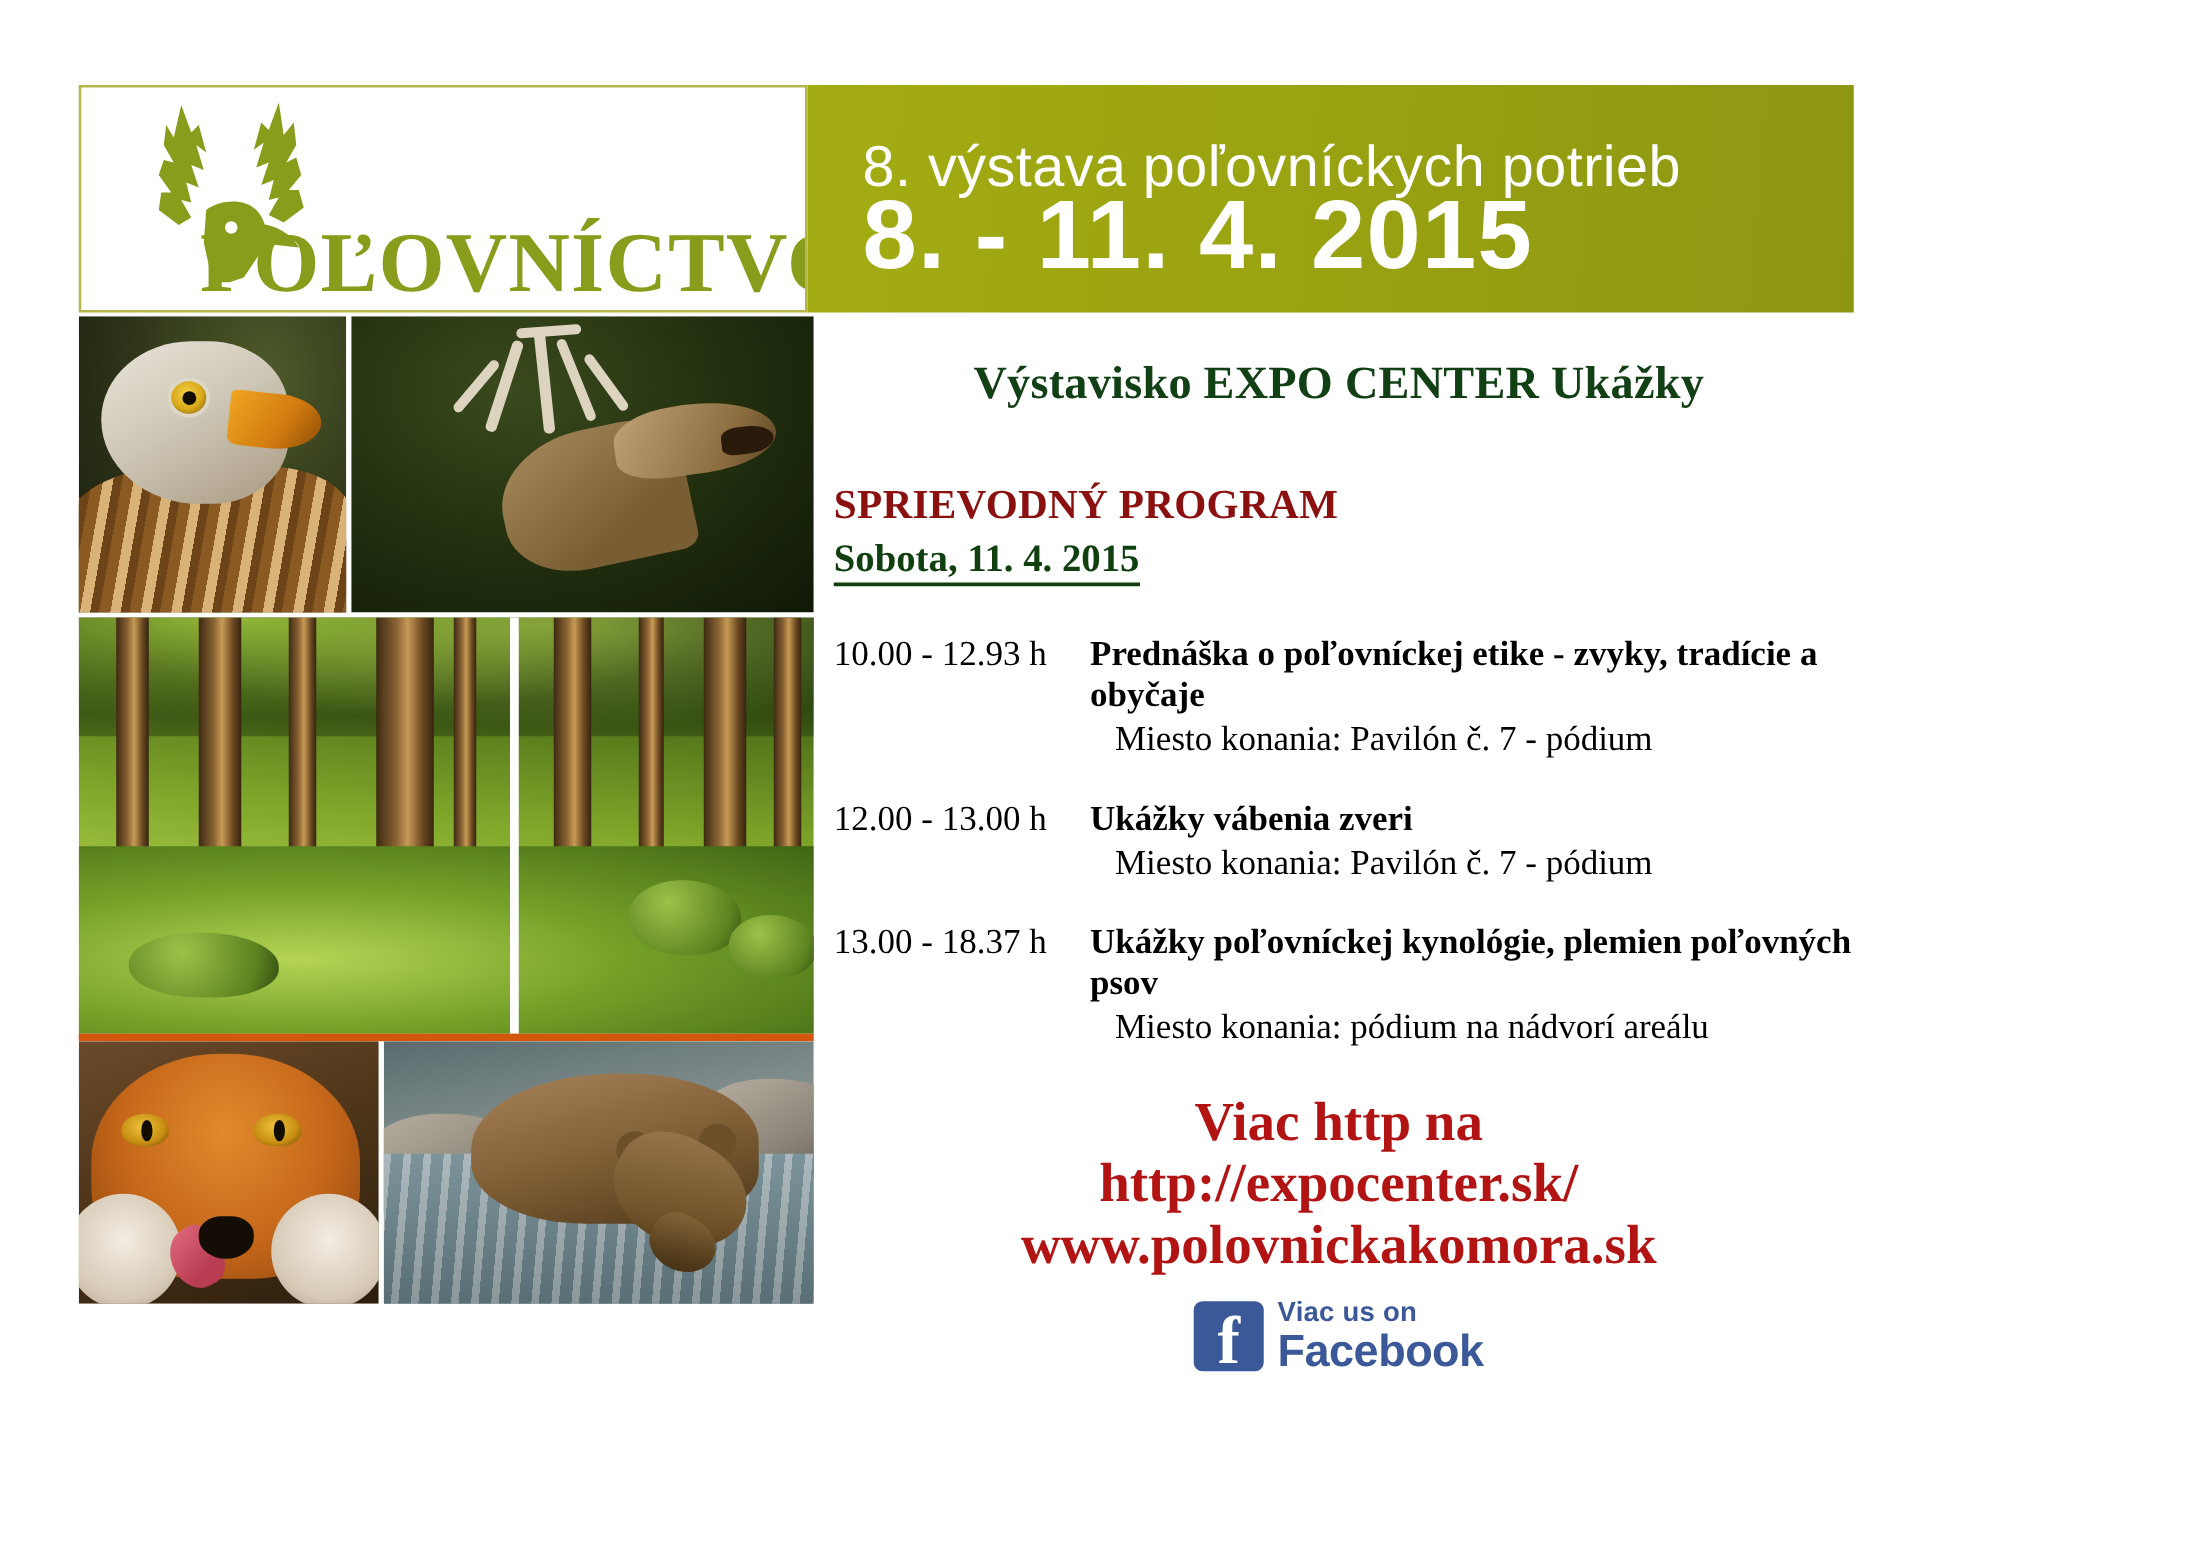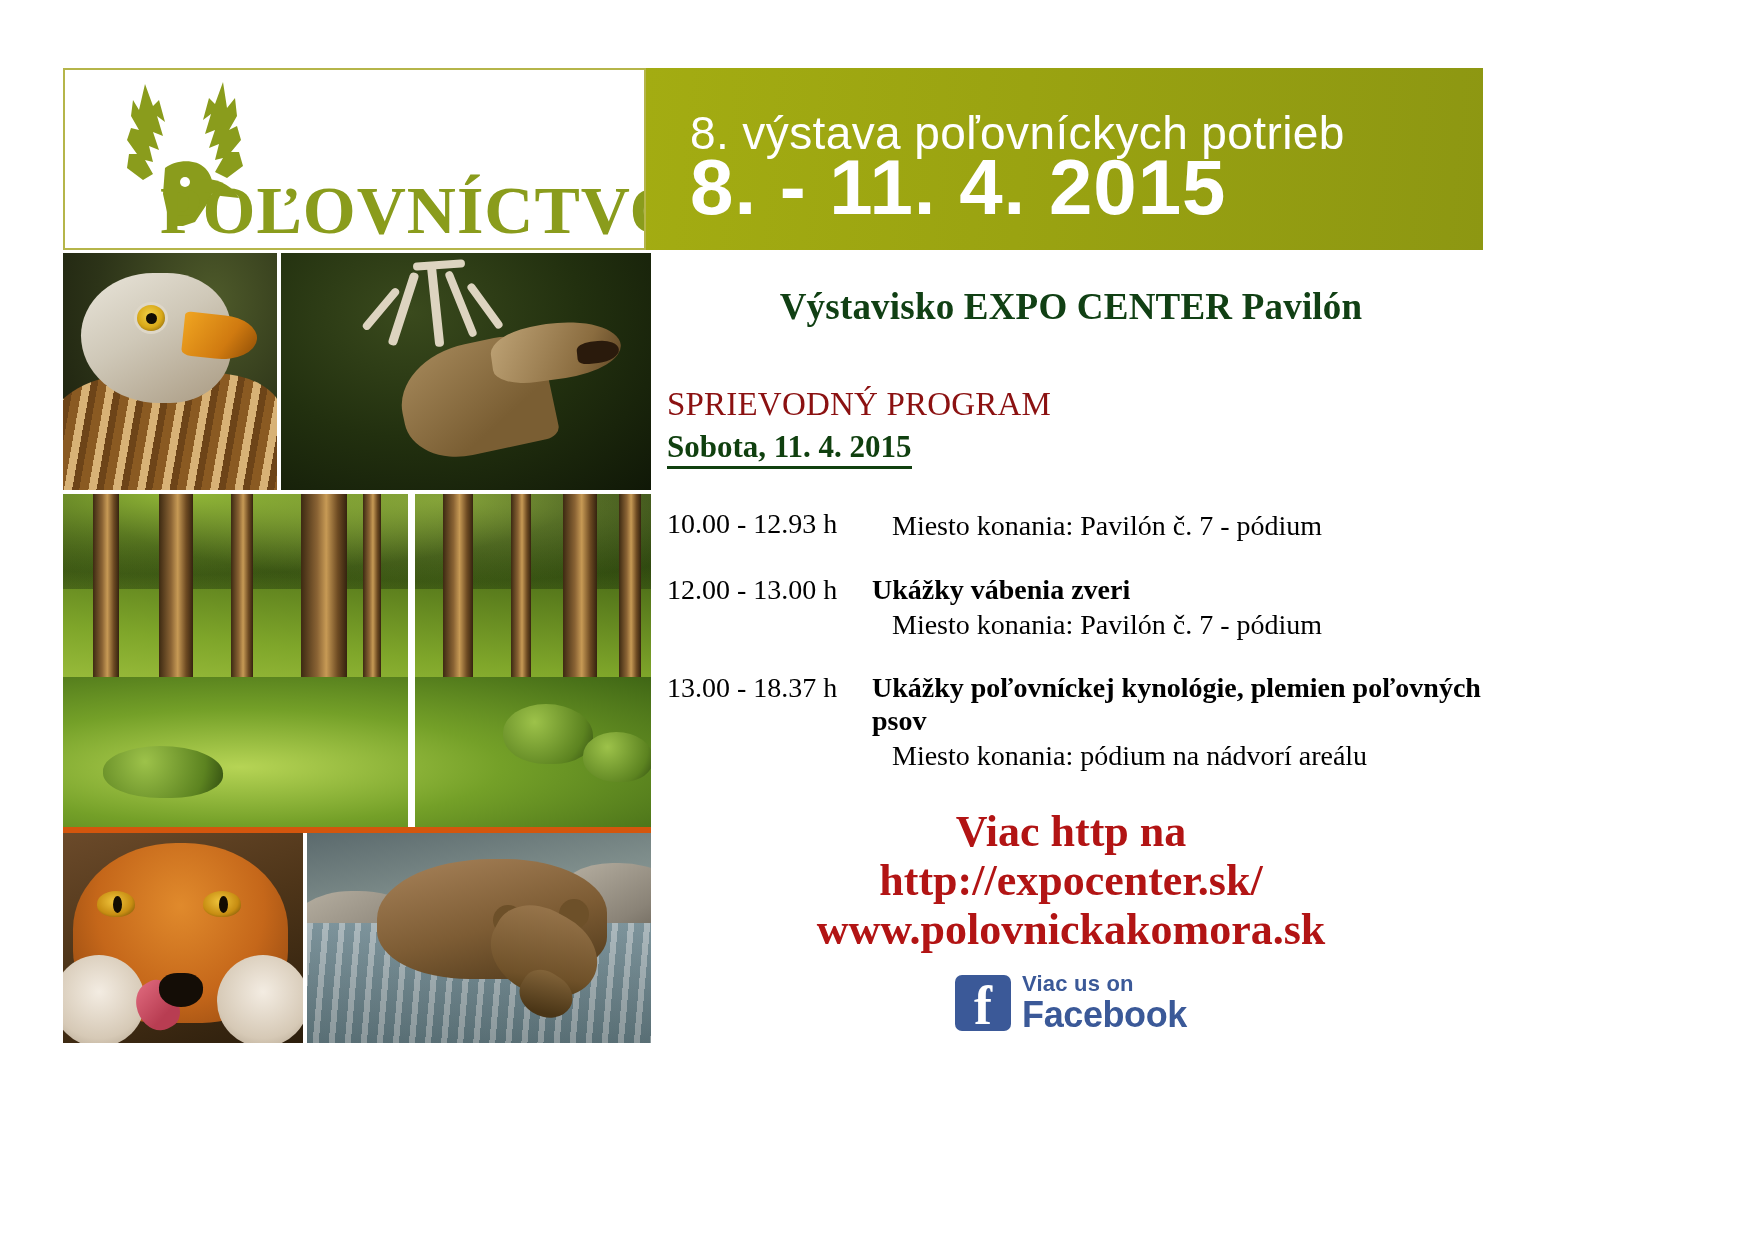--- a/index.html
+++ b/index.html
@@ -355,21 +355,21 @@
     font-weight: bold;
     font-size: 37px;
     color: #114014;
     letter-spacing: 0.2px;
   }
   .program-heading {
     margin: 0;
     padding-top: 58px;
     padding-left: 8px;
     font-family: "Liberation Serif", serif;
-    font-weight: normal;
+    font-weight: bold;
     font-size: 33px;
     color: #8b1111;
     letter-spacing: 0.2px;
   }
   .program-date {
     margin: 0;
     padding-top: 6px;
     padding-left: 8px;
     font-family: "Liberation Serif", serif;
     font-weight: bold;
@@ -567,33 +567,34 @@
       <div class="bear-body"></div>
       <div class="bear-ear" style="left:186px; top:72px;"></div>
       <div class="bear-ear" style="left:252px; top:66px;"></div>
       <div class="bear-head"></div>
       <div class="bear-muzzle"></div>
     </div>
   </div>
 
   <div class="content">
 
-    <h1 class="venue-title">Výstavisko EXPO CENTER Pavilón</h1>
+    <h1 class="venue-title">Výstavisko EXPO CENTER Ukážky</h1>
 
     <h2 class="program-heading">SPRIEVODNÝ PROGRAM</h2>
 
     <div class="program-date">
       <span>Sobota,  11. 4. 2015</span>
     </div>
 
     <div class="schedule">
 
       <div class="sched-row">
         <div class="sched-time">10.00 - 12.93 h</div>
         <div class="sched-body">
+          <div class="sched-title">Prednáška o poľovníckej etike - zvyky, tradície a obyčaje</div>
           <div class="sched-place">Miesto konania: Pavilón č. 7 - pódium</div>
         </div>
       </div>
 
       <div class="sched-row">
         <div class="sched-time">12.00 - 13.00 h</div>
         <div class="sched-body">
           <div class="sched-title">Ukážky vábenia zveri</div>
           <div class="sched-place">Miesto konania: Pavilón č. 7 - pódium</div>
         </div>

